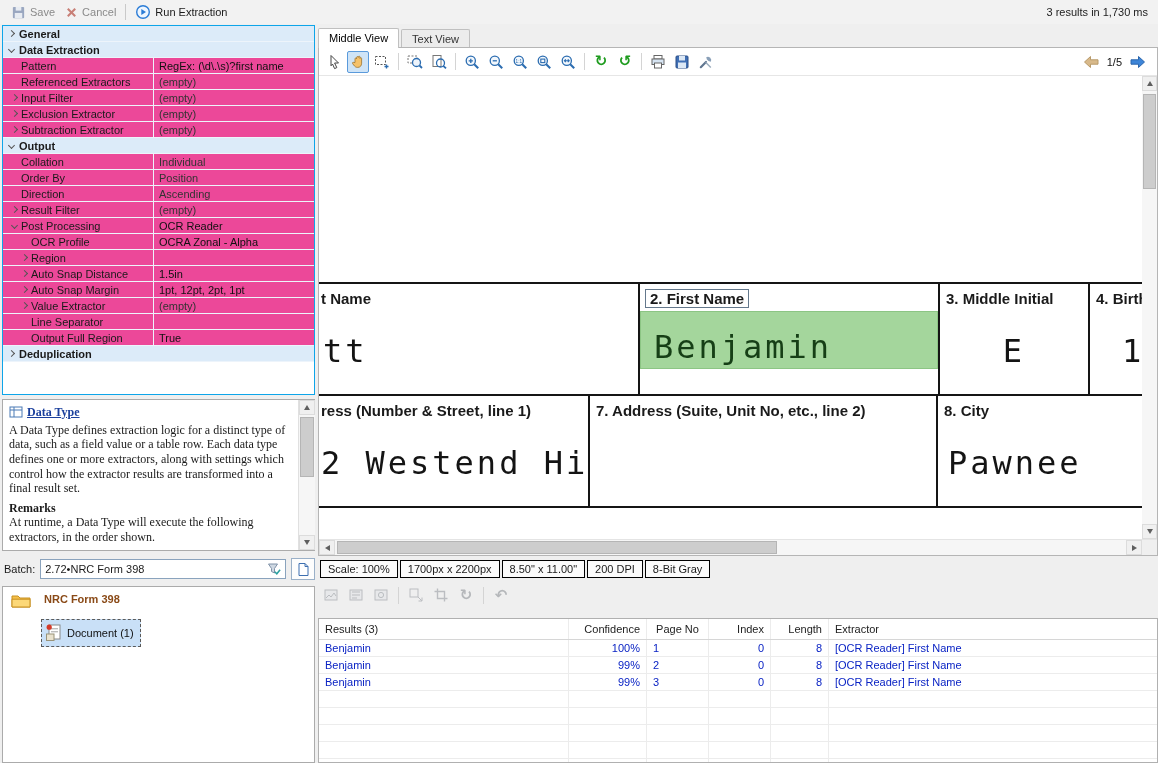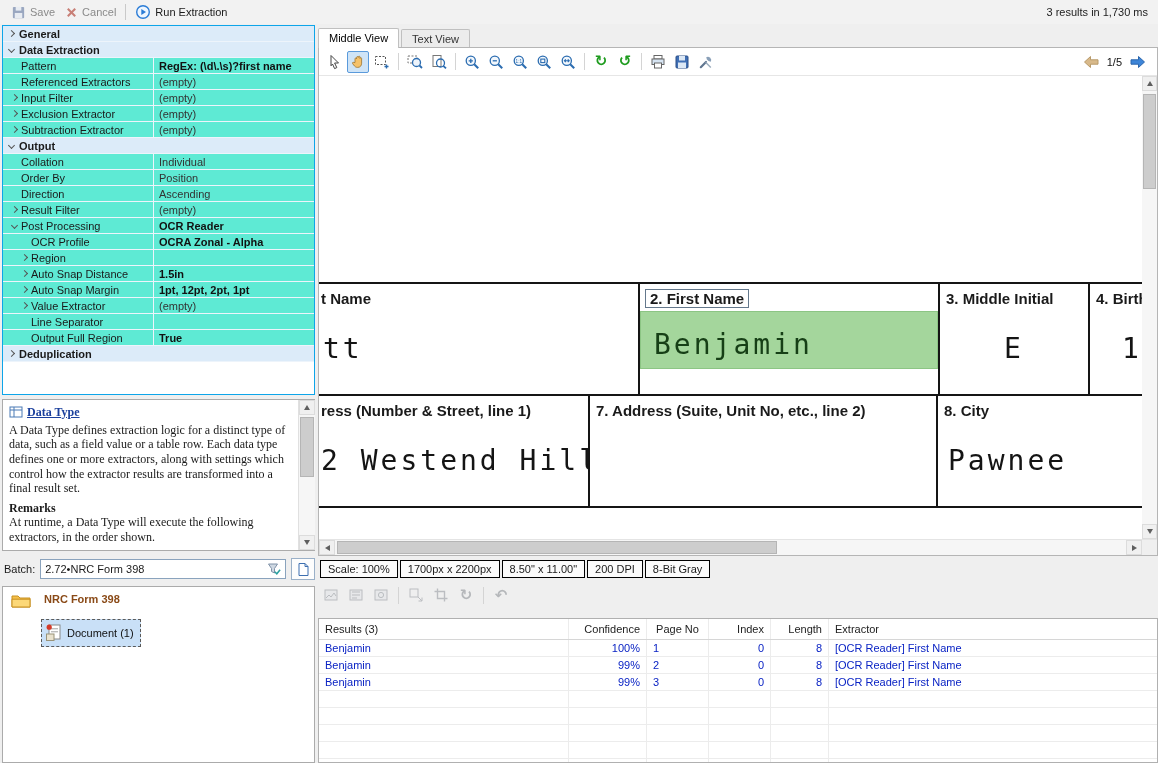--- a/index.html
+++ b/index.html
@@ -14,33 +14,33 @@
   .tb-btn.disabled{color:#8a8a8a}
   .tb-sep{width:1px;height:16px;background:#c9c9c9;margin:0 4px}
   .tb-right{margin-left:auto;color:#222;padding-right:4px}
 
   
   #left-col{position:absolute;left:2px;top:25px;width:313px;bottom:0;display:flex;flex-direction:column}
   #right-col{position:absolute;left:318px;top:25px;right:0;bottom:0;display:flex;flex-direction:column}
 
   
   #prop-grid{height:370px;background:#fff;border:1px solid #0ea5e9;overflow:hidden}
-  .pg-row{display:flex;align-items:center;height:16px;border-bottom:1px solid #edf4fb;background:#5eead4;white-space:nowrap}
+  .pg-row{display:flex;align-items:center;height:16px;border-bottom:1px solid #edf4fb;background:#ec4899;white-space:nowrap}
   .pg-row.cat{background:#dcebf9;padding-left:6px}
   .pg-cat-label{font-weight:bold;margin-left:5px}
   .chev{width:5px;height:5px;border-right:1.4px solid #555;border-bottom:1.4px solid #555;
     display:inline-block;transform:rotate(-45deg);flex:none}
   .chev.down{transform:rotate(45deg)}
   .pg-name{display:flex;align-items:center;width:150px;flex:none;overflow:hidden}
   .chev-slot{width:13px;flex:none;display:flex;justify-content:center;align-items:center}
   .ind1{padding-left:5px}
   .ind2{padding-left:15px}
   .pg-val{flex:1;border-left:1px solid #edf4fb;padding-left:5px;height:100%;display:flex;
     align-items:center;overflow:hidden;color:#333}
-  .pg-val.b{font-weight:bold;color:#111}
+  .pg-val.b{font-weight:normal;color:#111}
 
   
   #help-panel{height:152px;margin-top:4px;background:#fff;border:1px solid #ababab;display:flex;
     font-family:"Liberation Serif",serif;font-size:12px}
   .help-content{flex:1;padding:5px 6px;overflow:hidden;line-height:1.22}
   .help-title-row{display:flex;align-items:center;gap:4px;margin-bottom:3px}
   .help-link{color:#1a3f9c;font-weight:bold;text-decoration:underline;cursor:pointer}
   .help-remarks{font-weight:bold;margin-top:5px}
   .vscrollbar{width:16px;flex:none;background:#f4f4f4;border-left:1px solid #e0e0e0;
     display:flex;flex-direction:column;align-items:center}
@@ -102,21 +102,21 @@
 
   
   #scan-form{position:absolute;left:0;top:206px;width:823px;border-top:2px solid #151515}
   .srow{display:flex;height:112px;border-bottom:2px solid #151515}
   .scell{position:relative;flex:none;border-right:2px solid #151515;overflow:hidden}
   .scell.last{flex:1;border-right:none}
   .slabel{position:absolute;top:6px;left:6px;font-weight:bold;font-size:15px;white-space:nowrap;z-index:2}
   .slabel.cut{left:2px}
   .selbox{border:1px solid #64788c;padding:0 4px;left:5px;top:5px;background:rgba(255,255,255,.5)}
   .zone{position:absolute;left:0;right:0;top:27px;height:58px;background:#a4d69c;border:1px solid #8cc584}
-  .sval{position:absolute;top:48px;font-family:"DejaVu Sans Mono",monospace;font-size:28px;
+  .sval{position:absolute;top:48px;font-family:"DejaVu Sans Mono",monospace;font-size:32px;
     letter-spacing:3px;color:#141414;white-space:pre;z-index:2}
   .sval.greentxt{color:#163f16;top:44px}
 
   
   #status-bar{height:22px;flex:none;display:flex;align-items:center;padding-left:2px;gap:2px;margin-top:2px}
   .seg{border:1px solid #000000;background:#fbfbfb;padding:2px 7px;white-space:nowrap}
 
   
   #edit-toolbar{height:26px;flex:none;display:flex;align-items:center;gap:3px;padding-left:2px;margin-top:2px}
   #edit-toolbar .vtb{opacity:.55;filter:grayscale(60%)}

